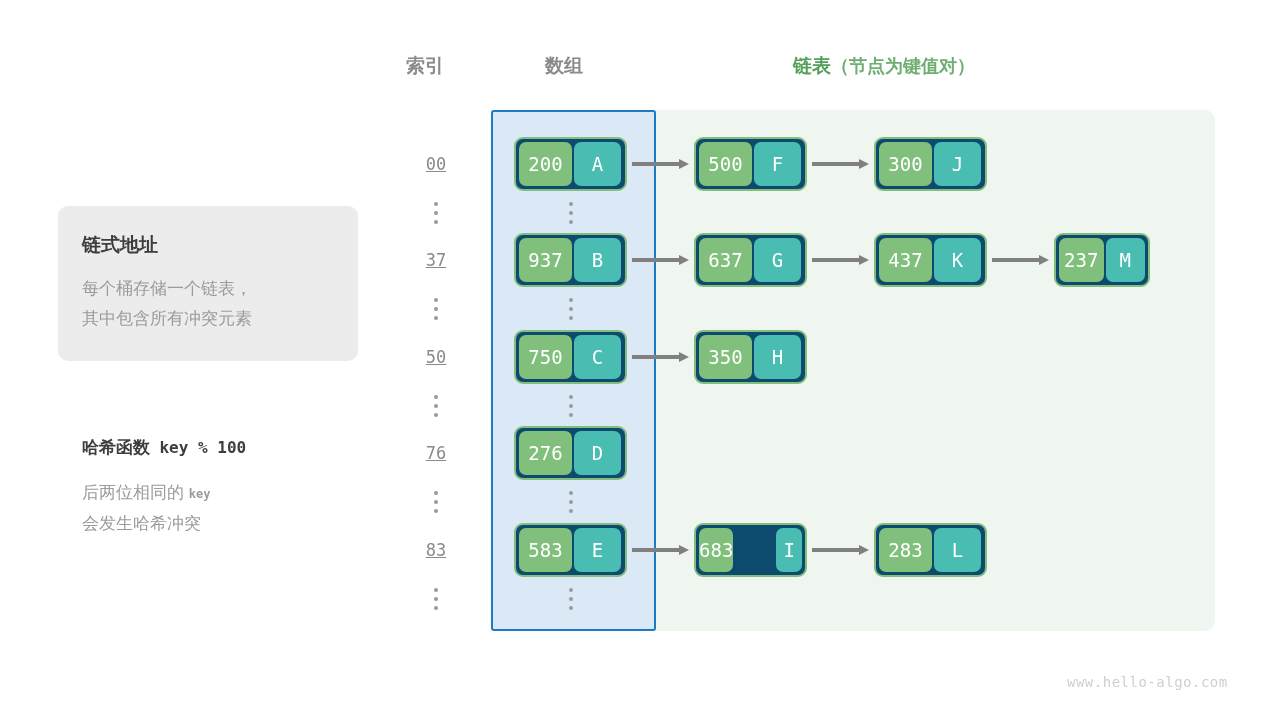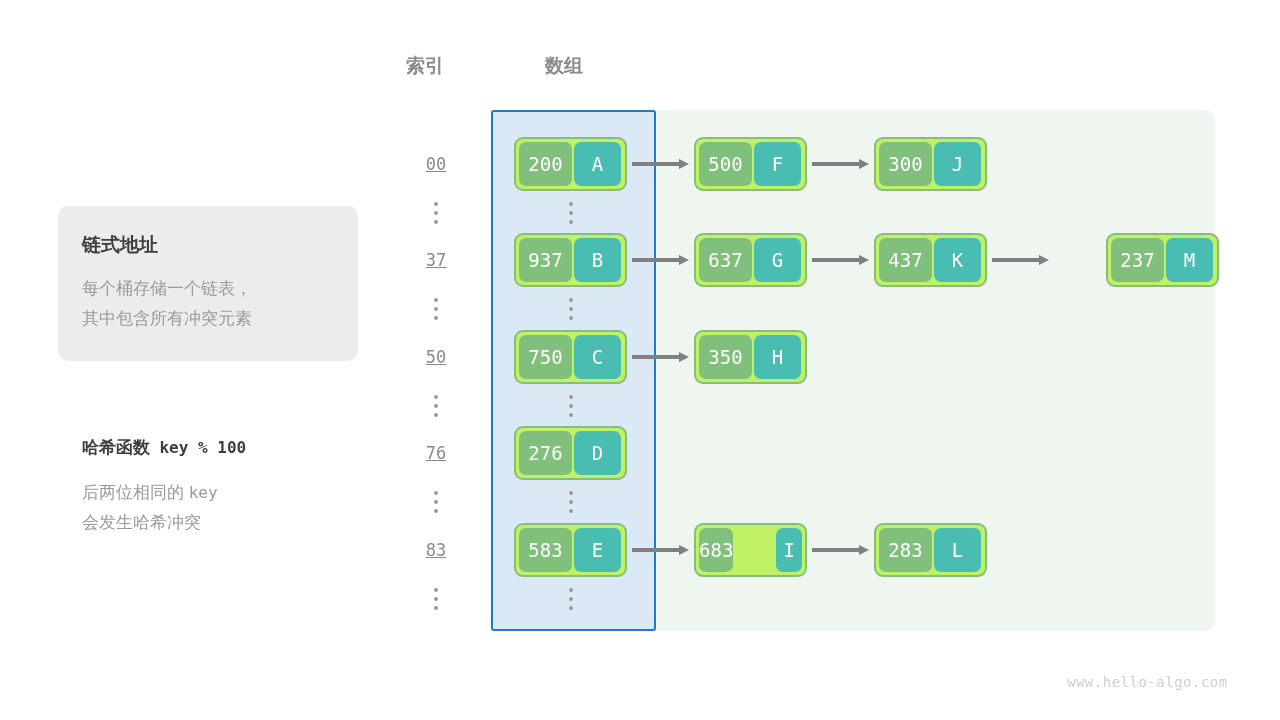--- a/index.html
+++ b/index.html
@@ -23,21 +23,21 @@
     position:absolute;left:58px;top:206px;width:300px;height:155px;
     background:#ececec;border-radius:10px;
   }
   #card-title{position:absolute;left:24px;top:26px;font-size:19px;font-weight:bold;color:#3d3d3d;}
   #card-body{position:absolute;left:24px;top:68px;font-size:17px;color:#9b9b9b;line-height:30px;}
 
   
   #hash-title{position:absolute;left:82px;top:436px;font-size:17px;font-weight:bold;color:#3d3d3d;white-space:nowrap;}
   #hash-title .mono{font-family:"DejaVu Sans Mono","Liberation Mono",monospace;font-size:16px;font-weight:bold;}
   #hash-body{position:absolute;left:82px;top:478px;font-size:17px;color:#9b9b9b;line-height:30px;}
-  #hash-body .mono{font-family:"DejaVu Sans Mono","Liberation Mono",monospace;font-size:16px;}
+  #hash-body .mono{font-family:"DejaVu Sans Mono","Liberation Mono",monospace;font-size:12px;font-weight:bold;}
 
   
   #panel-list{
     position:absolute;left:492px;top:110px;width:723px;height:521px;
     background:#eff5ef;border-radius:10px;
   }
   #panel-array{
     position:absolute;left:491px;top:110px;width:165px;height:521px;
     background:#dbe9f6;border:2px solid #1f7ac4;box-sizing:border-box;
     border-radius:3px;
@@ -50,21 +50,21 @@
     font-size:17px;color:#8a8a8a;text-decoration:underline;
   }
   .vdots{position:absolute;width:10px;display:flex;flex-direction:column;
          align-items:center;justify-content:space-between;height:22px;}
   .vdots i{display:block;width:4px;height:4px;border-radius:50%;background:#9a9a9a;}
 
   
   .node{
     position:absolute;height:54px;
     border:2px solid #84bd7e;border-radius:9px;box-sizing:border-box;
-    background:#bef264;padding:3px;display:flex;gap:2px;
+    background:#0c4a6e;padding:3px;display:flex;gap:2px;
   }
   .cell{
     display:flex;align-items:center;justify-content:center;
     color:#ffffff;font-family:"DejaVu Sans Mono","Liberation Mono",monospace;
     font-size:19px;border-radius:7px;box-sizing:border-box;
   }
   .cell.key{width:53px;background:#81c07c;}
   .cell.val{width:47px;background:#49bdb2;}
 
   
@@ -86,20 +86,21 @@
 </head>
 <body>
 
 <div id="stage">
 
   <div id="panel-list"></div>
   <div id="panel-array"></div>
 
   <div class="hdr" id="hdr-index">索引</div>
   <div class="hdr" id="hdr-array">数组</div>
+  <div class="hdr" id="hdr-list"><span>链表</span><span class="sub">（节点为键值对）</span></div>
 
   <div id="card">
     <div id="card-title">链式地址</div>
     <div id="card-body">
       <div>每个桶存储一个链表，</div>
       <div>其中包含所有冲突元素</div>
     </div>
   </div>
 
   <div id="hash-title"><span>哈希函数</span>&nbsp;&nbsp;<span class="mono">key % 100</span></div>
@@ -158,21 +159,21 @@
         <div class="head" style="left: 47px;"></div>
       </div>
       <div class="node" style="left: 874px; top: 233px; width: 113px;">
         <div class="cell key">437</div>
         <div class="cell val">K</div>
       </div>
       <div class="arrow" style="left: 992px; top: 255px; width: 57px;">
         <div class="shaft" style="width: 47px;"></div>
         <div class="head" style="left: 47px;"></div>
       </div>
-      <div class="node" style="left: 1106px; top: 233px; width: 113px;">
+      <div class="node" style="left: 1054px; top: 233px; width: 96px;">
         <div class="cell key">237</div>
         <div class="cell val">M</div>
       </div>
       <div class="vdots" style="left: 431px; top: 298px;">
         <i></i>
         <i></i>
         <i></i>
       </div>
       <div class="vdots" style="left: 566px; top: 298px;">
         <i></i>

